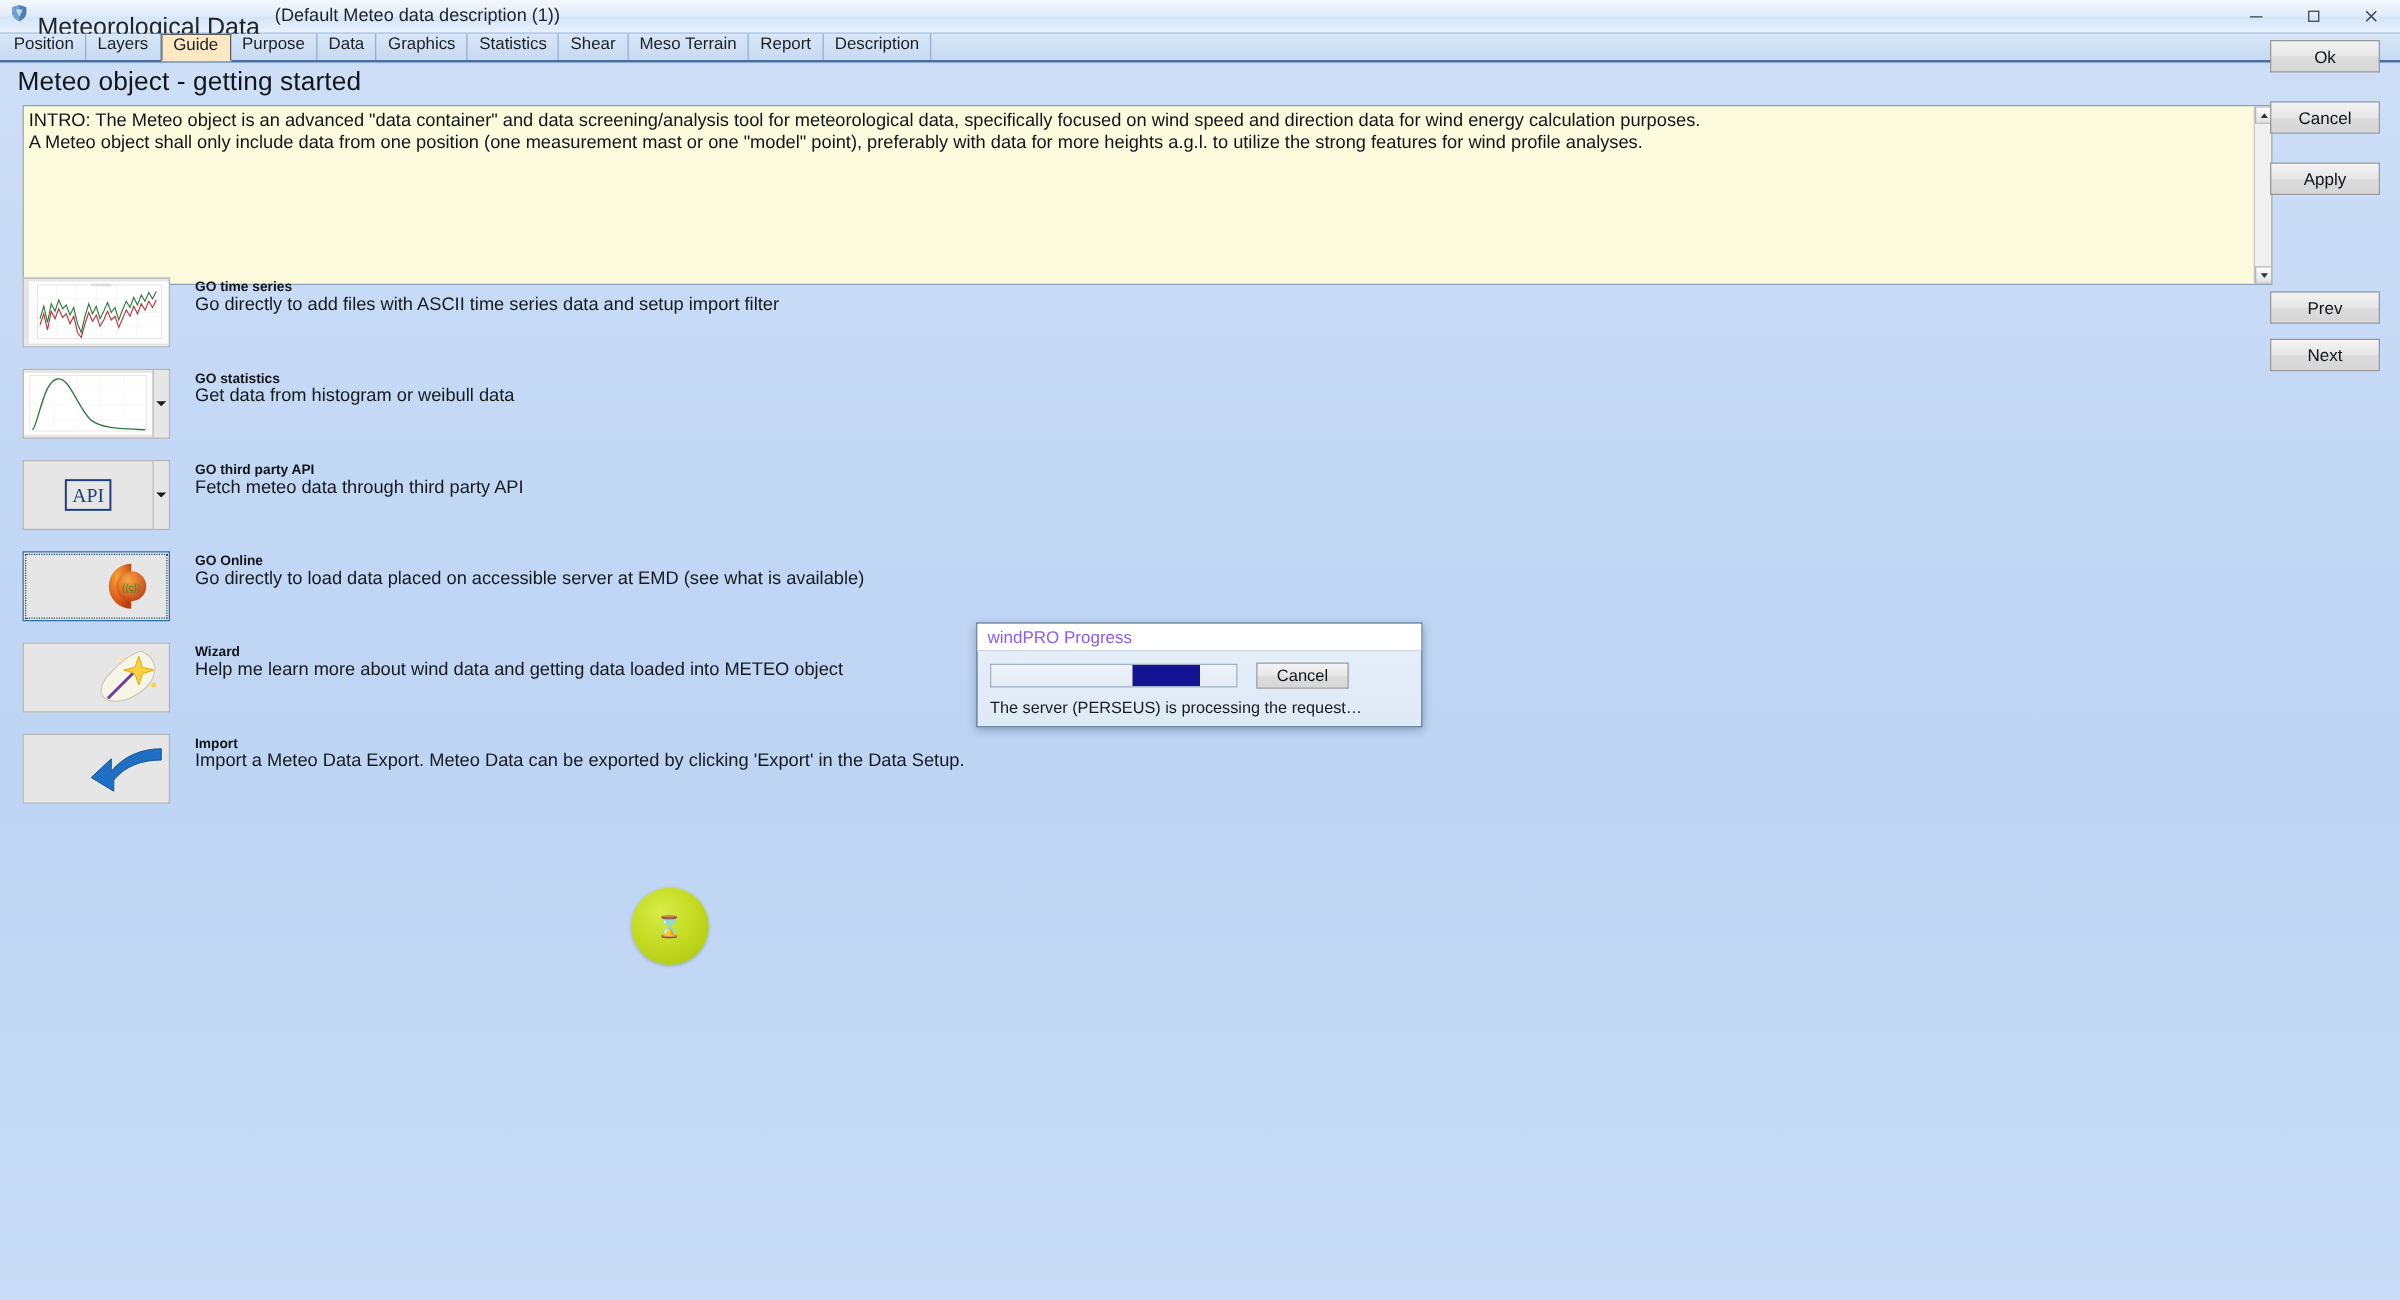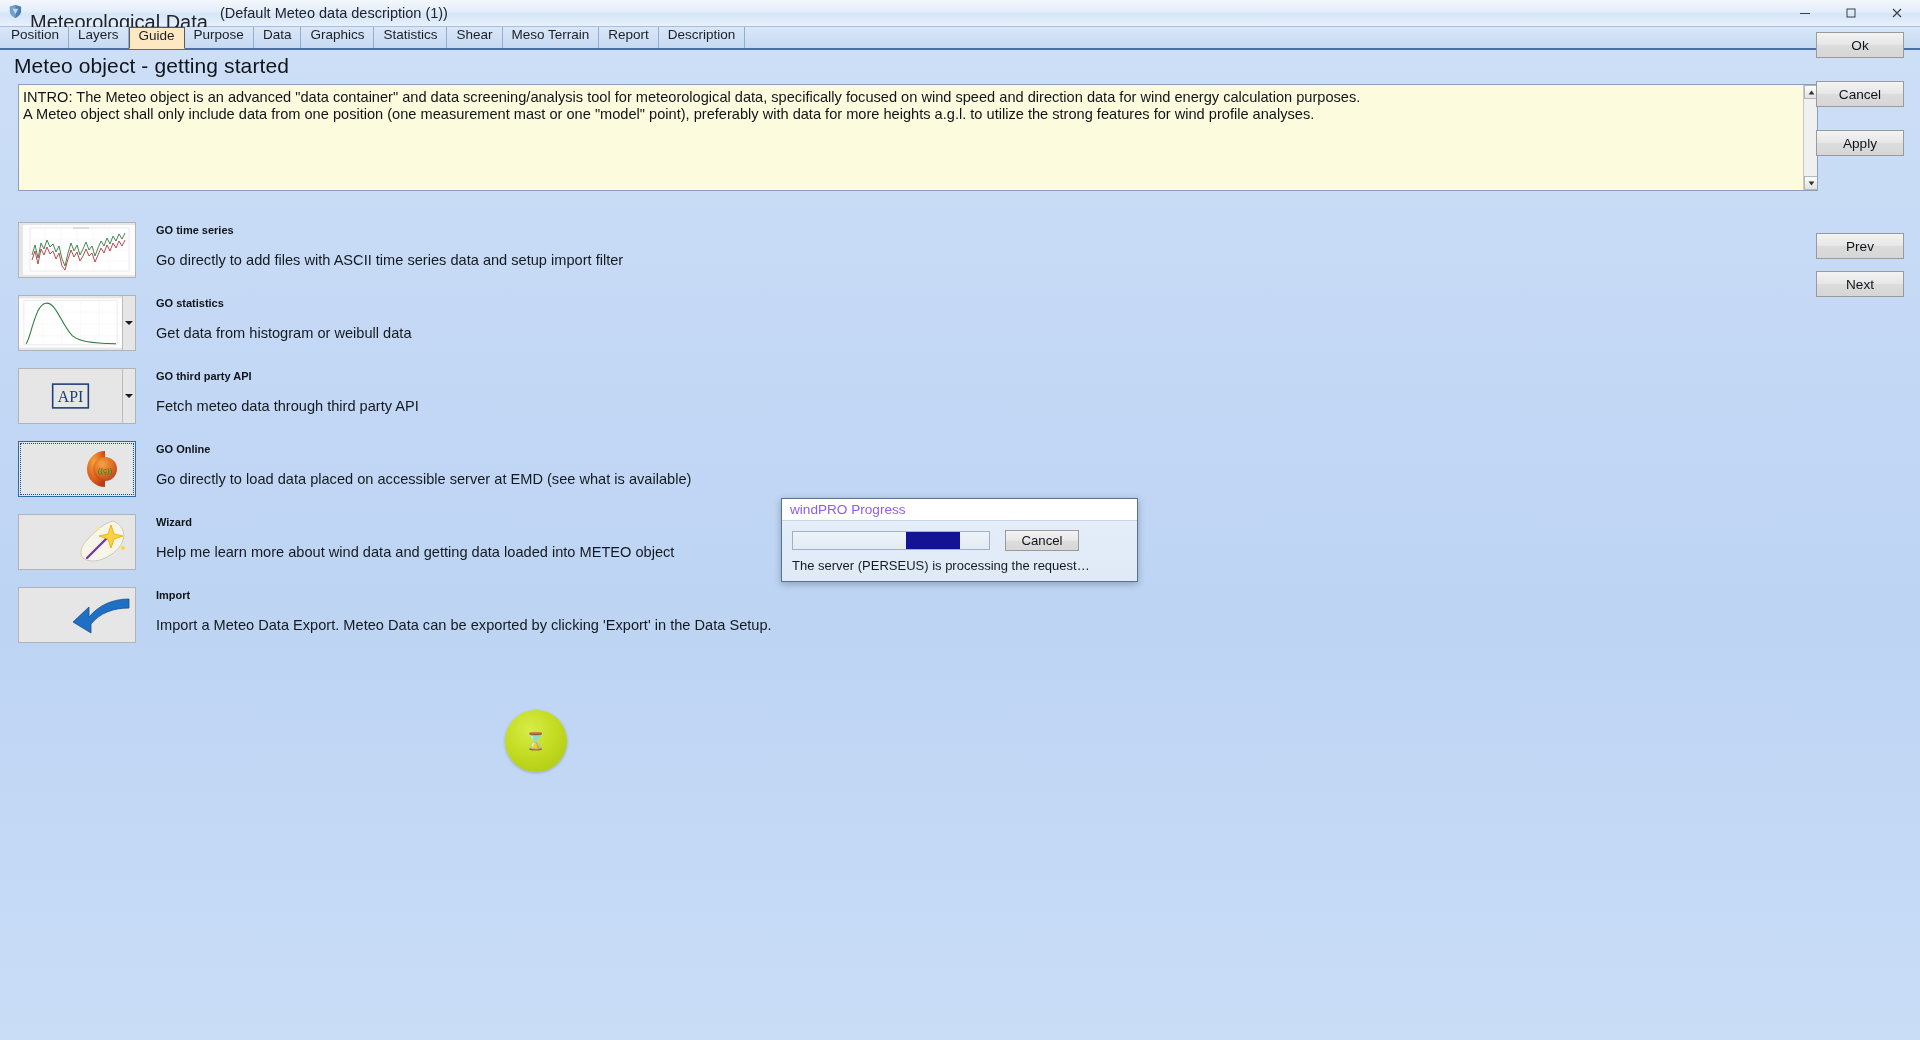--- a/index.html
+++ b/index.html
@@ -60,21 +60,21 @@
   
   .page-title {
     position: absolute; left: 14px; top: 54px;
     font-size: 21px; color: #11151b;
     letter-spacing: 0.1px;
   }
 
   
   .introbox {
     position: absolute; left: 18px; top: 84px;
-    width: 1800px; height: 107px;
+    width: 1800px; height: 144px;
     background: #fdfbdd;
     border: 1px solid #8aa0bb;
     overflow: hidden;
   }
   .intro-text {
     padding: 4px 8px 0 4px;
   }
   .intro-line {
     font-size: 14.6px; color: #111418; line-height: 17.2px; white-space: nowrap;
   }
@@ -116,21 +116,21 @@
   }
   .thumb.has-drop { padding-right: 0; }
   .dropcol {
     position: absolute; right: 0; top: 0; width: 13px; height: 100%;
     background: #e6e6e6; border-left: 1px solid #b9bcc0;
     display: flex; align-items: center; justify-content: center;
   }
   .caret { width: 0; height: 0; border-left: 4px solid transparent; border-right: 4px solid transparent; border-top: 4px solid #1b1b1b; }
   .opt-text { margin-left: 20px; padding-top: 2px; }
   .opt-title { font-size: 11px; font-weight: bold; color: #101418; margin-top: 4px; }
-  .opt-desc { font-size: 14.6px; color: #151a1f; margin-top: 16px; }
+  .opt-desc { font-size: 14.6px; color: #151a1f; margin-top: 0; }
 
   
   .busy {
     position: absolute; left: 505px; top: 710px;
     width: 62px; height: 62px; border-radius: 50%;
     background: radial-gradient(circle at 40% 32%, #d8ec4a 0%, #c4dc22 45%, #a9c510 100%);
     box-shadow: 0 1px 3px rgba(0,0,0,0.22);
     display: flex; align-items: center; justify-content: center;
   }
   .busy .hg { font-size: 17px; color: #2a2a12; line-height: 1; }

